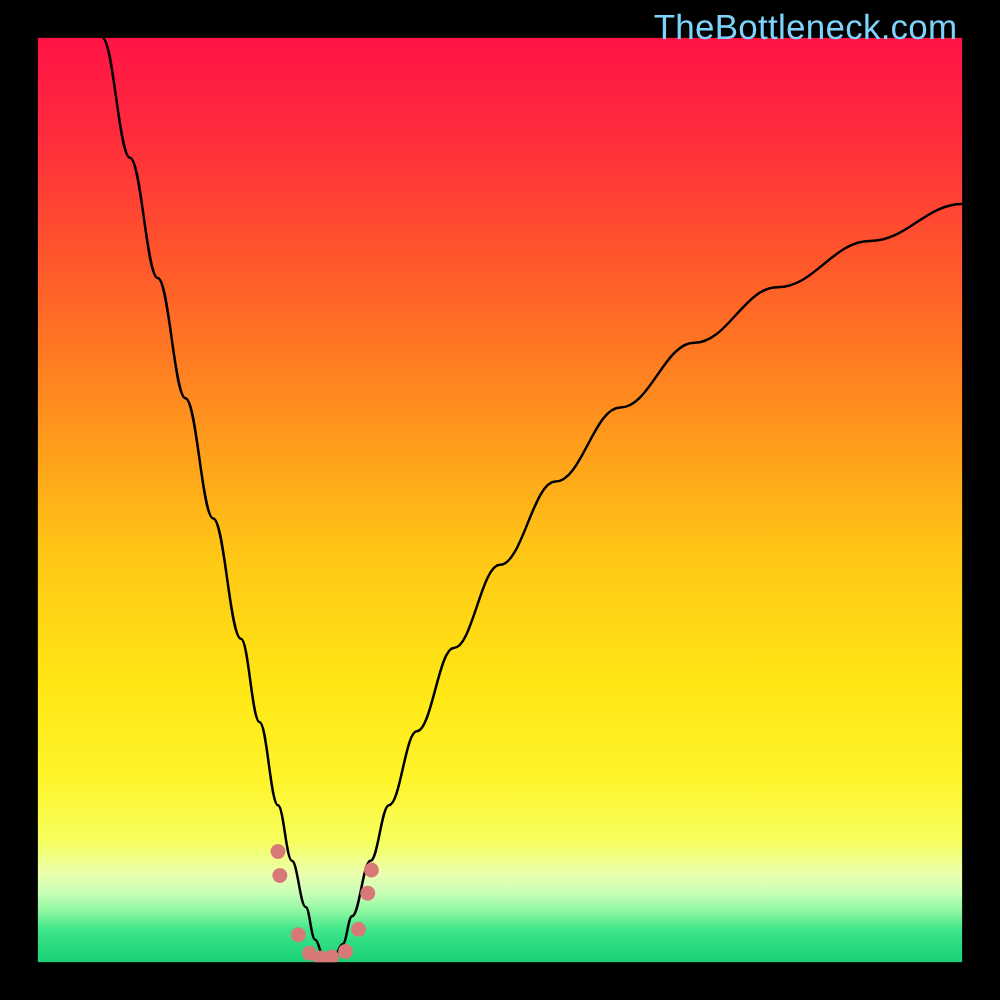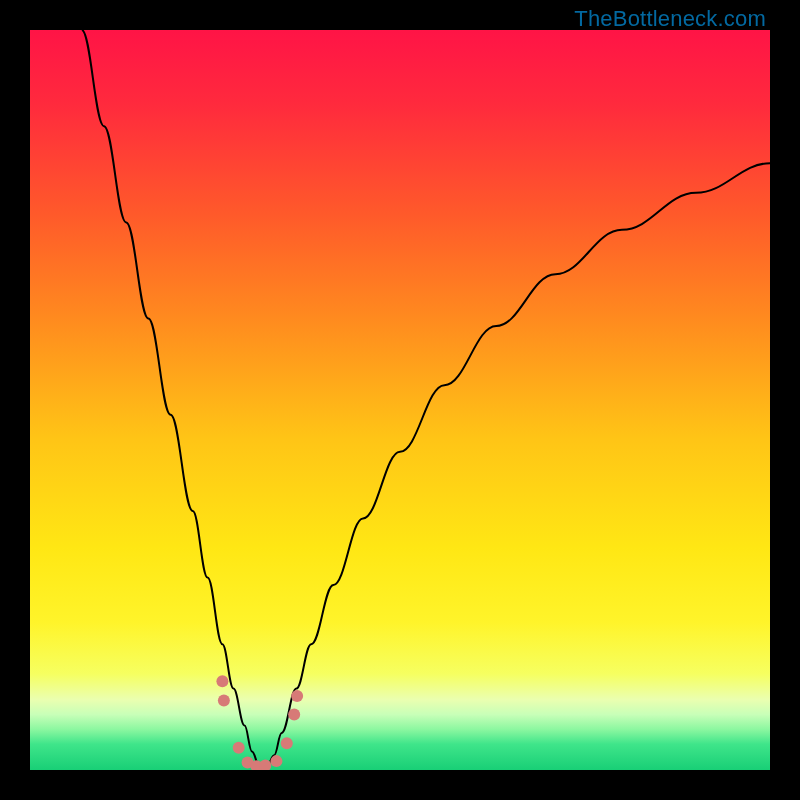--- a/index.html
+++ b/index.html
@@ -20,22 +20,22 @@
   }
   .gradient-bg {
     position: absolute;
     left: 0; top: 0; width: 100%; height: 100%;
   }
   .watermark {
     position: absolute;
     right: 34px;
     top: 6px;
     font-family: Arial, Helvetica, sans-serif;
-    font-size: 22px;
-    color: #0369a1;
+    font-size: 28px;
+    color: #7dd3fc;
     letter-spacing: 0.2px;
     user-select: none;
   }
   svg.curve {
     position: absolute;
     left: 0; top: 0;
     width: 100%; height: 100%;
   }
 </style>
 </head>

